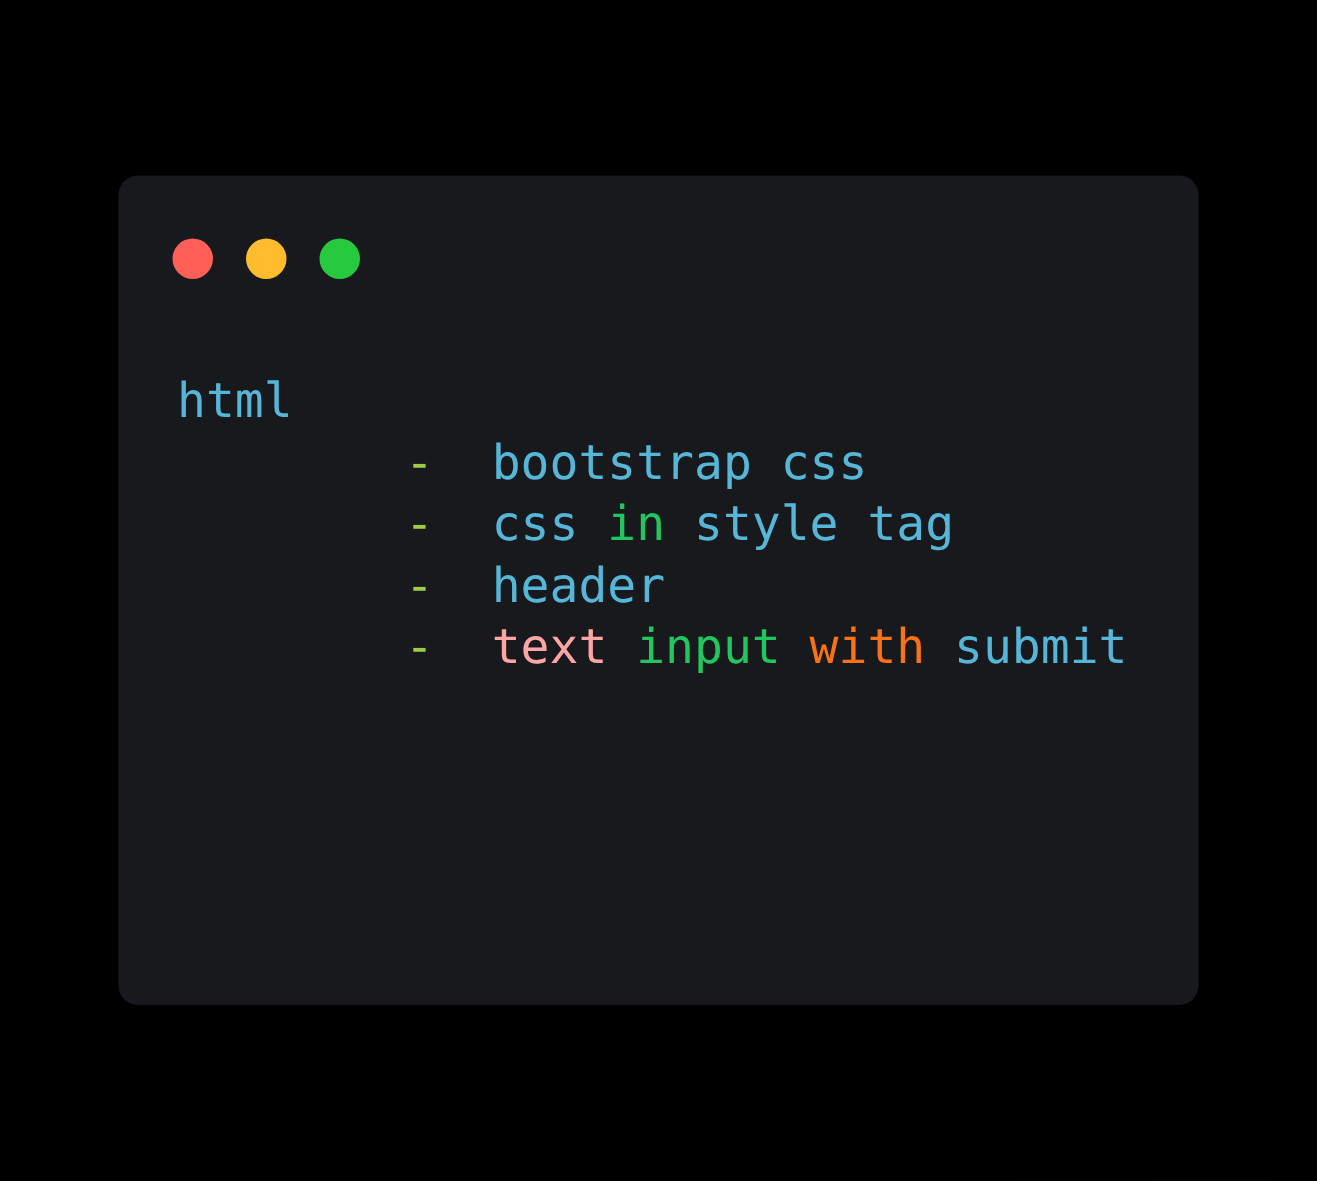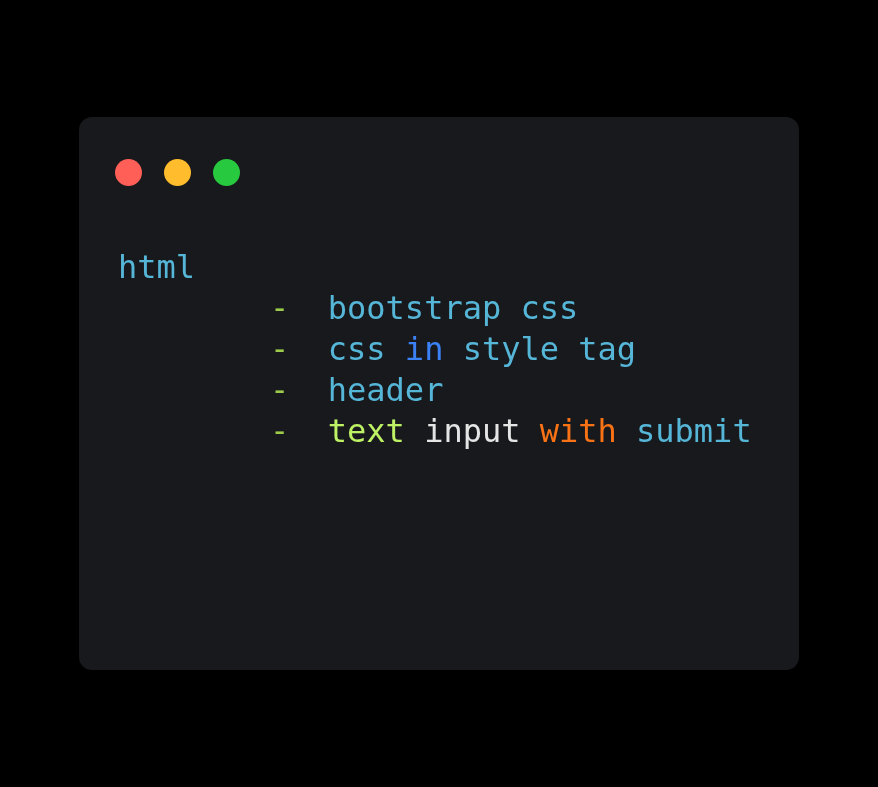--- a/index.html
+++ b/index.html
@@ -81,20 +81,20 @@
 
     <div id="titlebar">
       <span class="dot" style="background: rgb(255, 95, 86);"></span>
       <span class="dot" style="background: rgb(255, 189, 46);"></span>
       <span class="dot" style="background: rgb(39, 201, 63);"></span>
     </div>
 
     <div id="outline">
         <div class="line indent-0"><span style="color: rgb(86, 182, 216);">html</span></div>
         <div class="line indent-2"><span class="dash" style="color: rgb(156, 204, 74);">-  </span><span style="color: rgb(86, 182, 216);">bootstrap css</span></div>
-        <div class="line indent-2"><span class="dash" style="color: rgb(156, 204, 74);">-  </span><span style="color: rgb(86, 182, 216);">css </span><span style="color: #3b82f6;">in</span><span style="color: rgb(86, 182, 216);"> style tag</span></div>
+        <div class="line indent-2"><span class="dash" style="color: rgb(156, 204, 74);">-  </span><span style="color: rgb(86, 182, 216);">css </span><span style="color: #22c55e;">in</span><span style="color: rgb(86, 182, 216);"> style tag</span></div>
         <div class="line indent-2"><span class="dash" style="color: rgb(156, 204, 74);">-  </span><span style="color: rgb(86, 182, 216);">header</span></div>
-        <div class="line indent-2"><span class="dash" style="color: rgb(156, 204, 74);">-  </span><span style="color: #bef264;">text </span><span style="color: #e5e5e5;">input</span><span style="color: rgb(86, 182, 216);"> </span><span style="color: #f97316;">with</span><span style="color: rgb(86, 182, 216);"> submit</span></div>
+        <div class="line indent-2"><span class="dash" style="color: rgb(156, 204, 74);">-  </span><span style="color: #fca5a5;">text </span><span style="color: #22c55e;">input</span><span style="color: rgb(86, 182, 216);"> </span><span style="color: #f97316;">with</span><span style="color: rgb(86, 182, 216);"> submit</span></div>
       </div>
 
   </div>
 
 </div>
 
 </body></html>

